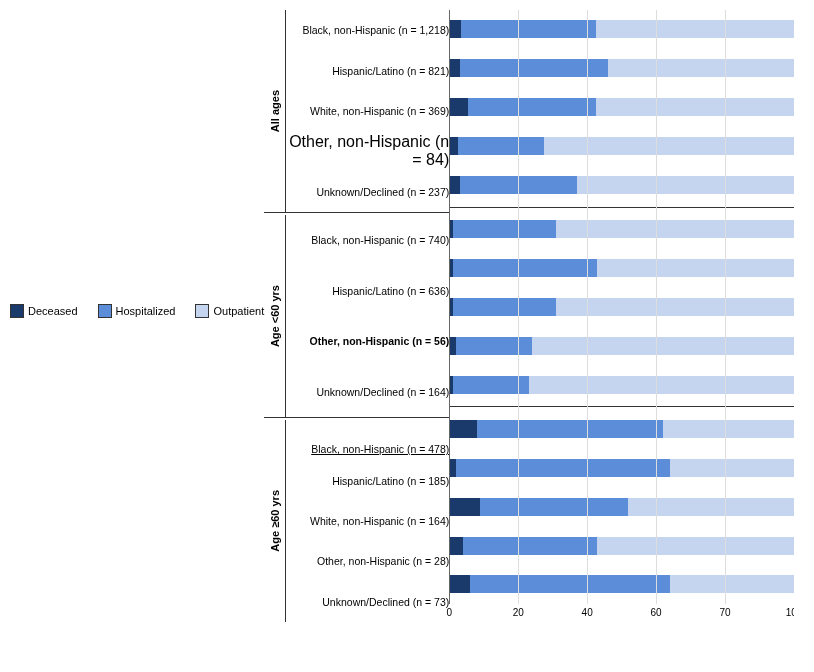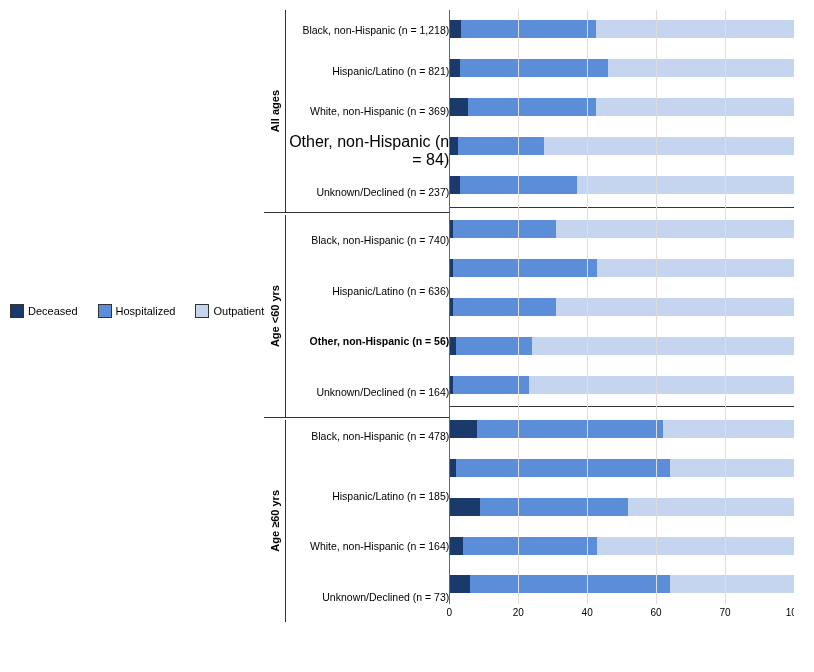--- a/index.html
+++ b/index.html
@@ -126,28 +126,31 @@
               <span style="font-size:10.5px; text-align:right; display:block; width:100%;">Unknown/Declined (n = 164)</span>
             </div>
         </div>
       </div>
 
       <div style="display:flex; flex:1;">
         <div style="width:22px; display:flex; align-items:center; justify-content:center; border-right:1.5px solid #333; margin-right:2px; padding:2px 0;">
           <span style="writing-mode:vertical-rl; transform:rotate(180deg); font-size:11px; font-weight:bold; white-space:nowrap;">Age ≥60 yrs</span>
         </div>
         <div style="flex:1; display:flex; flex-direction:column; justify-content:space-around;">
-          <div style="height:30px; display:flex; align-items:flex-start;">
+          <div style="height:30px; display:flex; align-items:flex-end;text-decoration:underline;">
               <span style="font-size:10.5px; text-align:right; display:block; width:100%;">Black, non-Hispanic (n = 478)</span>
             </div>
           <div style="height:30px; display:flex; align-items:center;">
               <span style="font-size:10.5px; text-align:right; display:block; width:100%;">Hispanic/Latino (n = 185)</span>
             </div>
           <div style="height:30px; display:flex; align-items:center;">
               <span style="font-size:10.5px; text-align:right; display:block; width:100%;">White, non-Hispanic (n = 164)</span>
+            </div>
+          <div style="height:30px; display:flex; align-items:center;">
+              <span style="font-size:10.5px; text-align:right; display:block; width:100%;">Other, non-Hispanic (n = 28)</span>
             </div>
           <div style="height:30px; display:flex; align-items:center;">
               <span style="font-size:10.5px; text-align:right; display:block; width:100%;">Unknown/Declined (n = 73)</span>
             </div>
         </div>
       </div>
     </div>
 
     <div style="display:flex; flex-direction:column; flex:1; min-width:0;">
 

